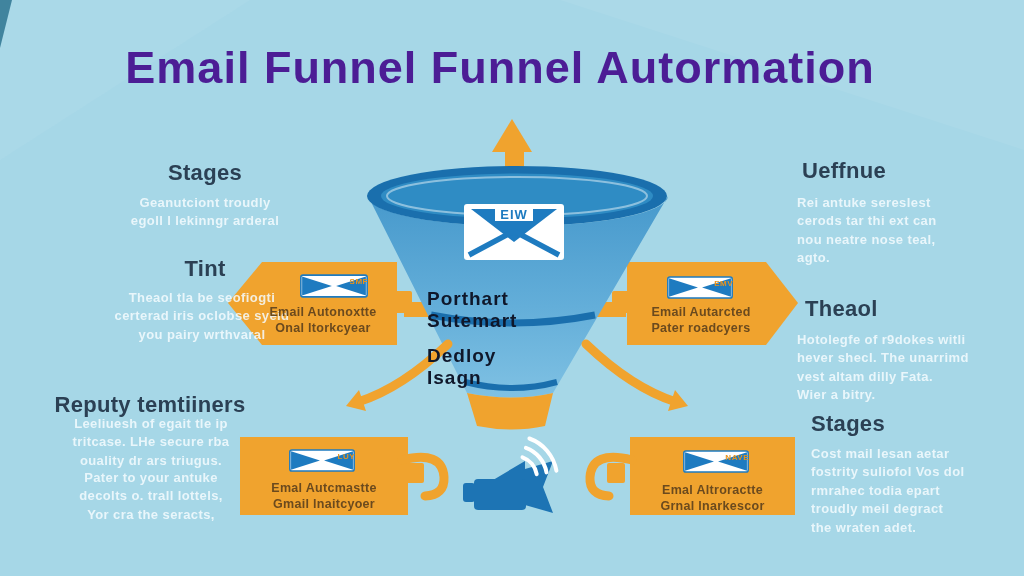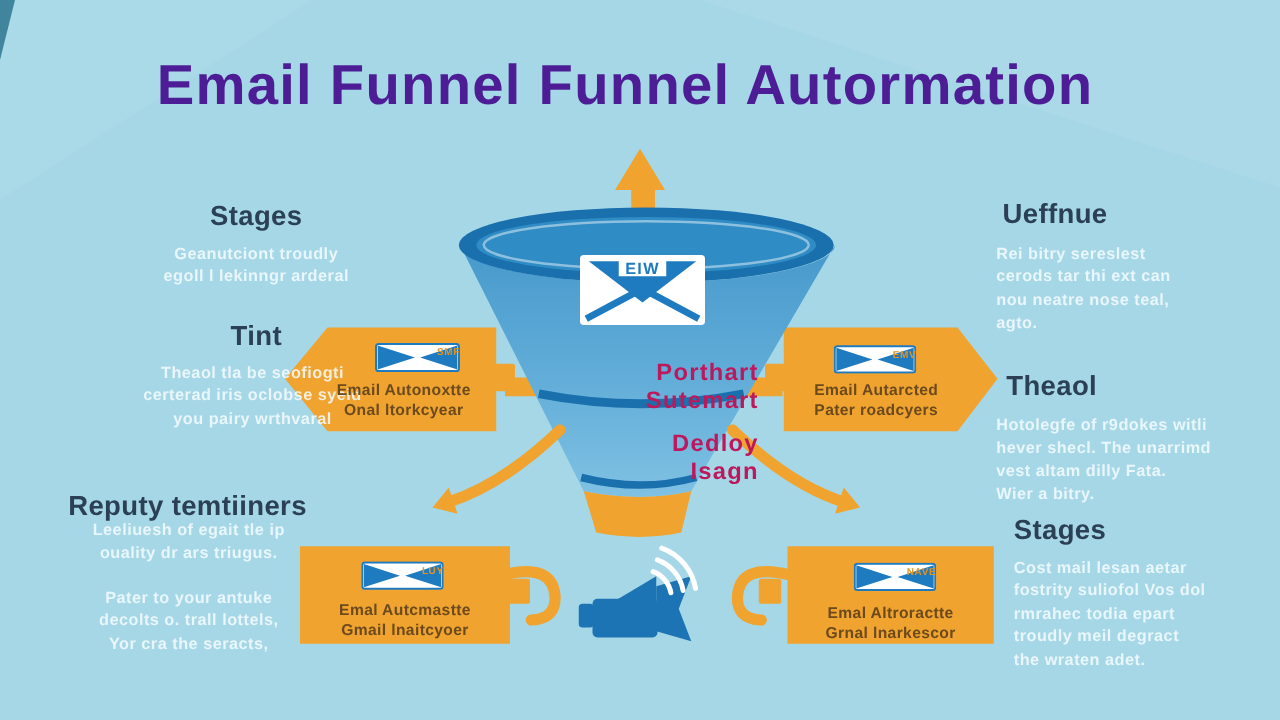--- a/index.html
+++ b/index.html
@@ -16,21 +16,21 @@
   }
   .h{
     font-size:22px;font-weight:bold;color:#2b4054;letter-spacing:.3px;
   }
   .p{
     font-size:13px;font-weight:600;color:rgba(244,252,254,.85);
     line-height:1.42;letter-spacing:.4px;
   }
   .tc{text-align:center;}
   .fl{
-    text-align:right;font-size:19px;font-weight:600;color:#be185d;
+    text-align:left;font-size:19px;font-weight:600;color:#0f172a;
     letter-spacing:1px;line-height:1.15;
   }
   .boxtxt{
     text-align:center;font-size:12.5px;font-weight:600;color:#6b4a1e;
     line-height:1.3;letter-spacing:.3px;
   }
   .envicon{position:absolute;}
   .envicon svg{display:block;}
   .envicon .tag{
     position:absolute;left:0;top:3px;width:100%;text-align:right;
@@ -133,31 +133,32 @@
   <div class="abs h tc" style="left:95px;top:256px;width:220px;">Tint</div>
   <div class="abs p tc" style="left:62px;top:289px;width:280px;">
     <div>Theaol tla be seofiogti</div>
     <div>certerad iris oclobse syeid</div>
     <div>you pairy wrthvaral</div>
   </div>
 
   <div class="abs h tc" style="left:35px;top:392px;width:230px;">Reputy temtiiners</div>
   <div class="abs p tc" style="left:40px;top:415px;width:222px;">
     <div>Leeliuesh of egait tle ip</div>
+    <div>tritcase. LHe secure rba</div>
     <div>ouality dr ars triugus.</div>
   </div>
   <div class="abs p tc" style="left:40px;top:469px;width:222px;">
     <div>Pater to your antuke</div>
     <div>decolts o. trall lottels,</div>
     <div>Yor cra the seracts,</div>
   </div>
 
   <div class="abs h" style="left:802px;top:158px;width:210px;">Ueffnue</div>
   <div class="abs p" style="left:797px;top:194px;width:220px;">
-    <div>Rei bitry sereslest</div>
+    <div>Rei antuke sereslest</div>
     <div>cerods tar thi ext can</div>
     <div>nou neatre nose teal,</div>
     <div>agto.</div>
   </div>
 
   <div class="abs h" style="left:805px;top:296px;width:210px;">Theaol</div>
   <div class="abs p" style="left:797px;top:331px;width:225px;">
     <div>Hotolegfe of r9dokes witli</div>
     <div>hever shecl. The unarrimd</div>
     <div>vest altam dilly Fata.</div>

